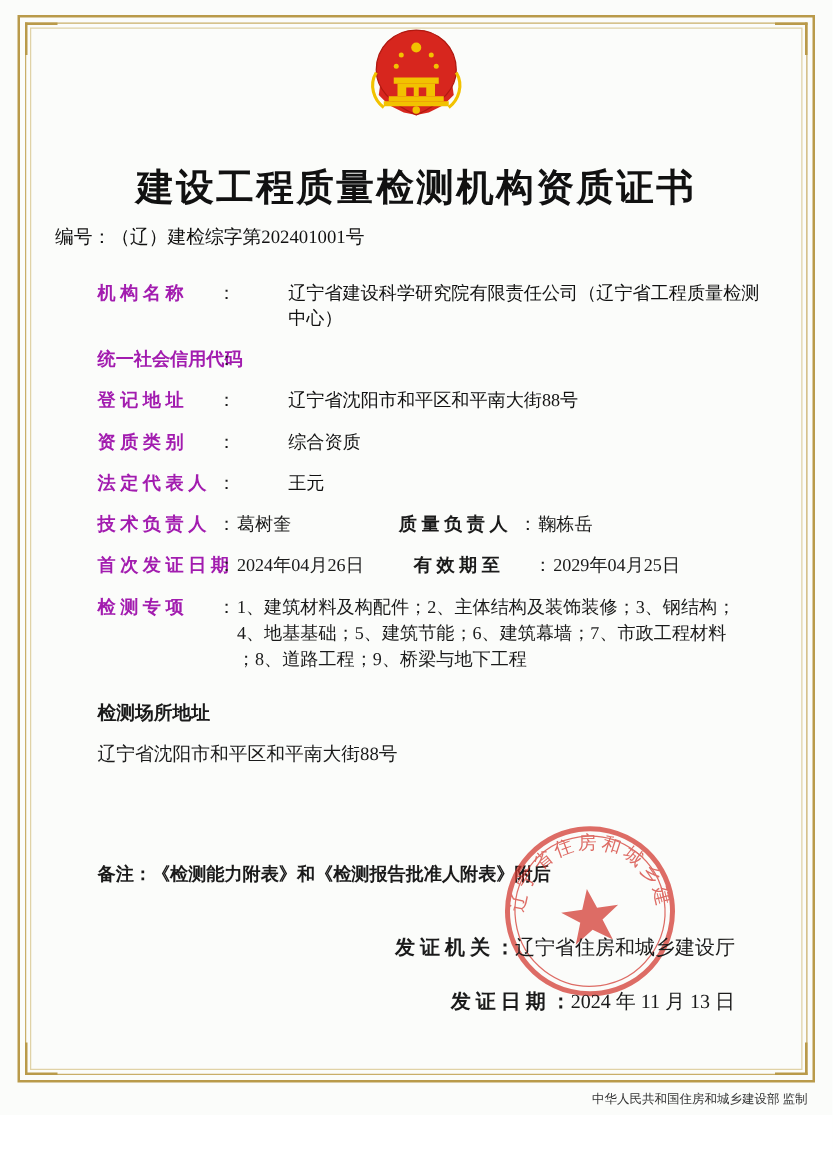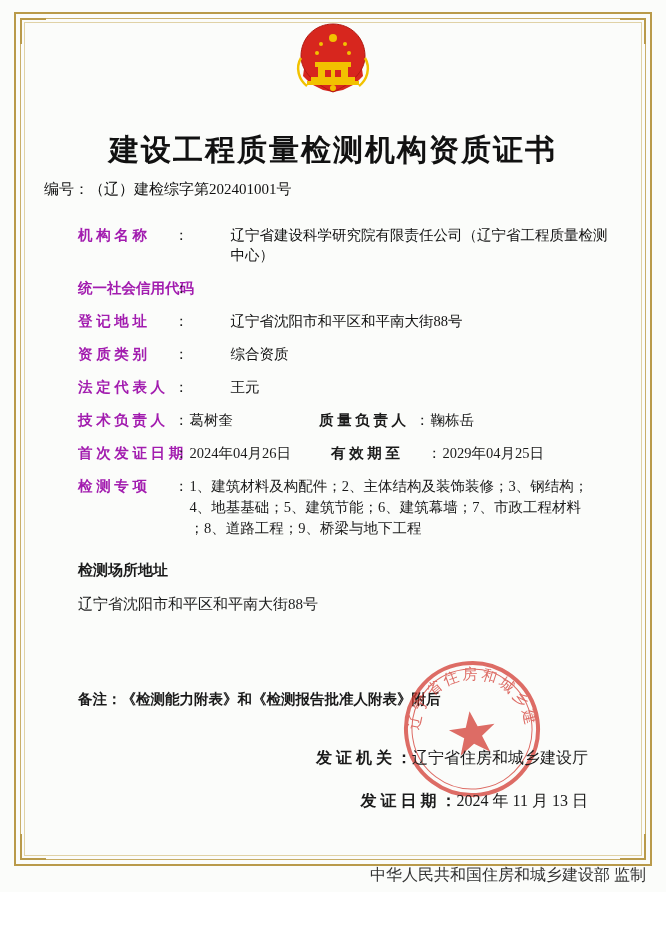--- a/index.html
+++ b/index.html
@@ -170,21 +170,21 @@
     left: 398px;
     top: 655px;
     width: 148px;
     height: 148px;
     pointer-events: none;
   }
   .footer {
     position: absolute;
     right: 20px;
     bottom: 6px;
-    font-size: 16px;
+    font-size: 10px;
     color: #333;
     text-align: right;
   }
 </style>
 </head>
 <body>
 
 <div class="certificate">
 
   <div class="border-outer"></div>

